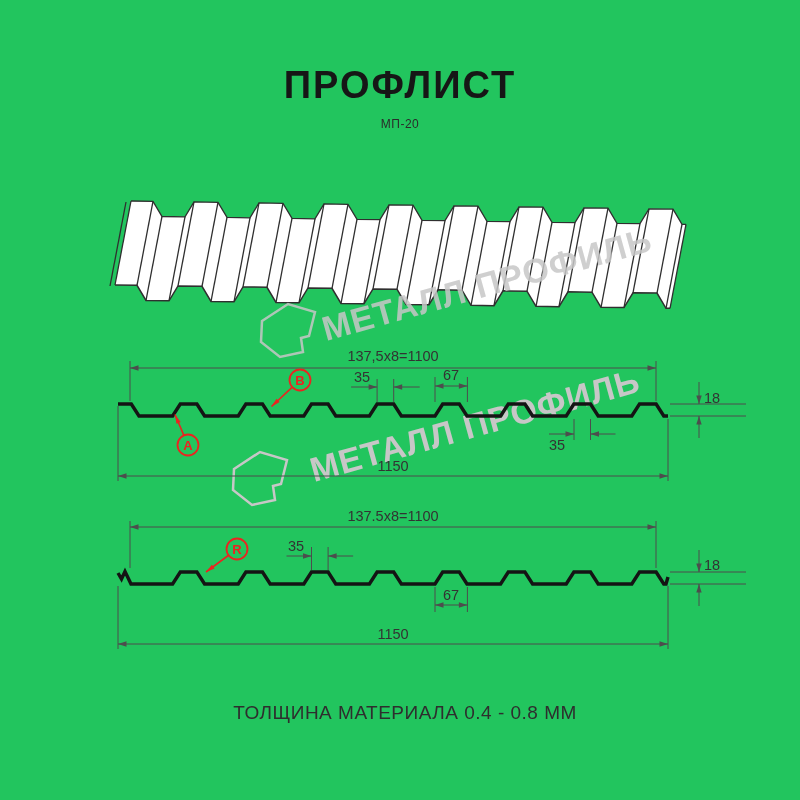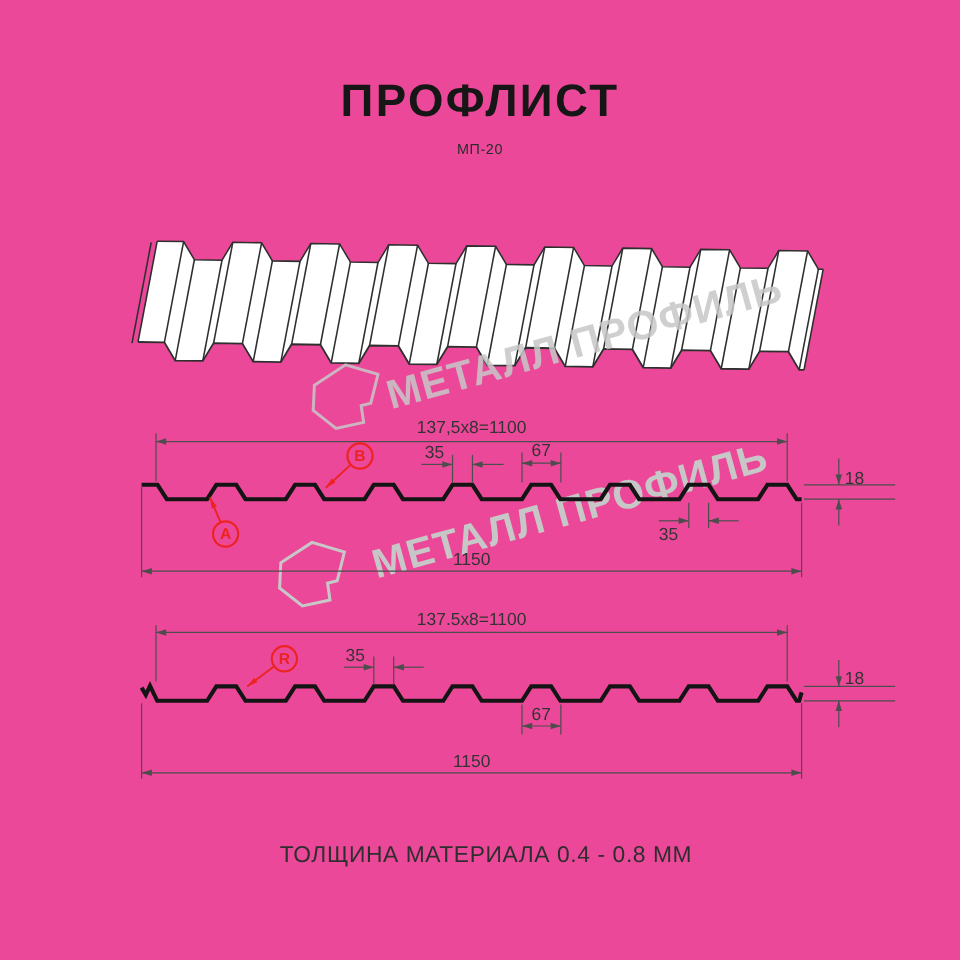--- a/index.html
+++ b/index.html
@@ -1,16 +1,16 @@
 <!DOCTYPE html>
 <html><head>
 <meta charset="utf-8">
 <style>
   html,body{margin:0;padding:0;background:#fff;font-family:"Liberation Sans",sans-serif;}
-  .page{position:relative;width:800px;height:800px;background:#ec4899;overflow:hidden;}
+  .page{position:relative;width:800px;height:800px;background:#22c55e;overflow:hidden;}
   .title{position:absolute;top:64px;left:0;width:100%;text-align:center;
          font-size:38px;font-weight:bold;letter-spacing:2px;color:#161616;}
   .subtitle{position:absolute;top:117px;left:0;width:100%;text-align:center;
          font-size:12px;color:#2b2b2b;letter-spacing:.5px;}
   .footer{position:absolute;top:702px;left:5px;width:100%;text-align:center;
          font-size:19px;color:#2e2e2e;letter-spacing:.5px;}
   svg.scene{position:absolute;left:0;top:0;}
   .dim{font-size:14.5px;fill:#333;}
   .dim.mid{text-anchor:middle;}
   .wm{font-size:34px;font-weight:bold;letter-spacing:1px;fill:#c7c7c7;}

